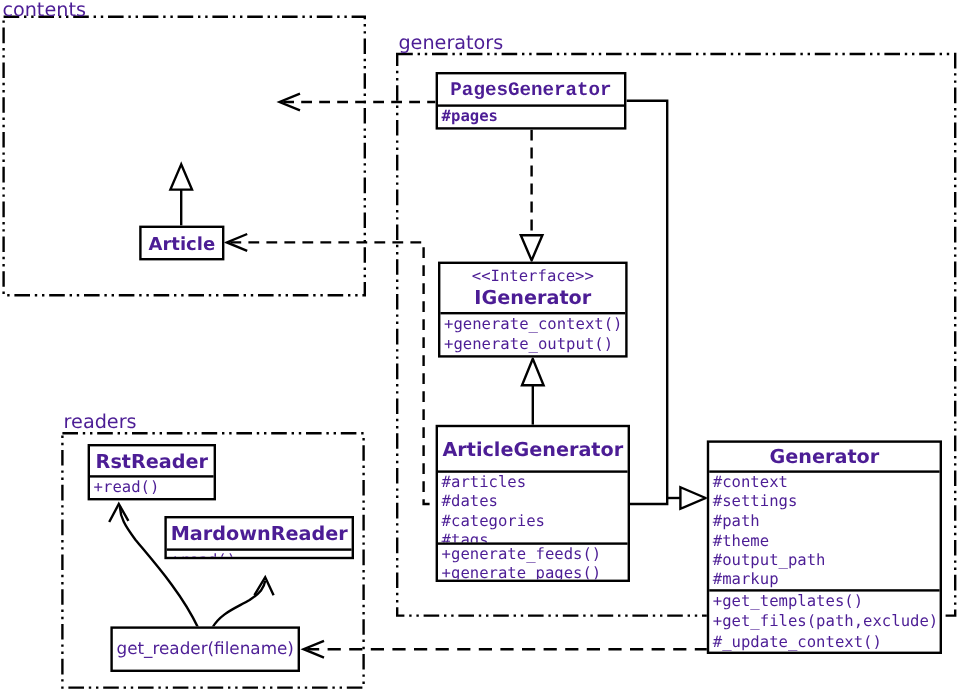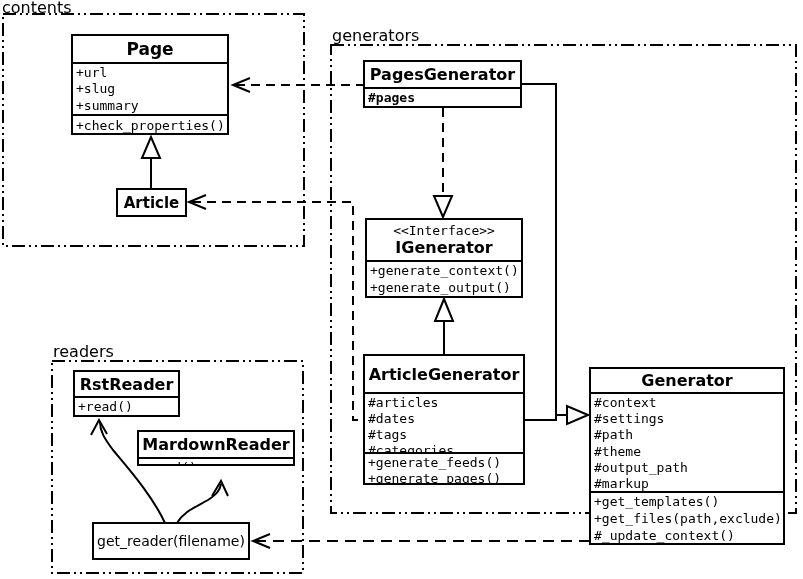--- a/index.html
+++ b/index.html
@@ -1,17 +1,17 @@
 <!DOCTYPE html>
 <html><head>
 <meta charset="utf-8">
 <style>
   html,body{margin:0;padding:0;background:#fff;}
   .stage{position:relative;width:803px;height:579px;background:#fff;overflow:hidden;
-         font-family:"DejaVu Sans",sans-serif;color:#000000;}
+         font-family:"DejaVu Sans",sans-serif;color:#4c1d95;}
   .lines{position:absolute;left:0;top:0;}
   .pkg-label{position:absolute;font-size:16px;line-height:16px;white-space:nowrap;}
   .uml-class{position:absolute;border:2px solid #000;background:#fff;box-sizing:border-box;
              display:flex;flex-direction:column;}
   .cls-title{font-weight:bold;font-size:16px;display:flex;align-items:center;justify-content:center;
              flex:0 0 auto;white-space:nowrap;overflow:hidden;}
   .sec{border-top:2px solid #000;padding:1px 2px 0 3px;overflow:hidden;flex:1 1 auto;}
   .member{font-family:"DejaVu Sans Mono",monospace;font-size:13px;white-space:pre;}
   .stereo{font-family:"DejaVu Sans Mono",monospace;font-size:13px;text-align:center;line-height:15px;}
   .hdr{display:flex;flex-direction:column;justify-content:center;flex:0 0 auto;}
@@ -74,38 +74,27 @@
         <path d="M177,523 C184,511 196,507 208,500 C217,494 220,490 221,484"></path>
         <polyline points="212,496 221,481 228,496"></polyline>
       </g>
     </g>
   </svg>
 
   <div class="pkg-label" style="left:2px;top:0px;">contents</div>
   <div class="pkg-label" style="left:332px;top:28px;">generators</div>
   <div class="pkg-label" style="left:53px;top:344px;">readers</div>
 
-  <div class="uml-class" style="left:71px;top:34px;width:158px;height:101px;">
-    <div class="cls-title" style="height:26px;font-size:17px;">Page</div>
-    <div class="sec" style="height:51px;line-height:16.3px;">
-      <div class="member">+url</div>
-      <div class="member">+slug</div>
-      <div class="member">+summary</div>
-    </div>
-    <div class="sec" style="line-height:17px;">
-      <div class="member">+check_properties()</div>
-    </div>
-  </div>
 
   <div class="uml-class" style="left:116px;top:188px;width:71px;height:29px;">
     <div class="cls-title" style="height:25px;font-size:15px;">Article</div>
   </div>
 
   <div class="uml-class" style="left:363px;top:60px;width:159px;height:48px;">
-    <div class="cls-title" style="height:25px;">PagesGenerator</div>
+    <div class="cls-title" style="height:25px;font-family:Liberation Mono, monospace;">PagesGenerator</div>
     <div class="sec" style="line-height:16px;font-weight:bold;">
       <div class="member">#pages</div>
     </div>
   </div>
 
   <div class="uml-class" style="left:365px;top:218px;width:158px;height:80px;">
     <div class="hdr" style="height:40px;border-radius:16px;">
       <div class="stereo">&lt;&lt;Interface&gt;&gt;</div>
       <div class="cls-title" style="height:20px;">IGenerator</div>
     </div>
@@ -113,22 +102,22 @@
       <div class="member">+generate_context()</div>
       <div class="member">+generate_output()</div>
     </div>
   </div>
 
   <div class="uml-class" style="left:363px;top:354px;width:162px;height:131px;">
     <div class="cls-title" style="height:36px;">ArticleGenerator</div>
     <div class="sec" style="height:66px;line-height:16px;">
       <div class="member">#articles</div>
       <div class="member">#dates</div>
+      <div class="member">#categories</div>
       <div class="member">#tags</div>
-      <div class="member">#categories</div>
     </div>
     <div class="sec" style="line-height:16.5px;">
       <div class="member">+generate_feeds()</div>
       <div class="member">+generate_pages()</div>
     </div>
   </div>
 
   <div class="uml-class" style="left:589px;top:323px;width:196px;height:178px;margin-top:44px;">
     <div class="cls-title" style="height:23px;">Generator</div>
     <div class="sec" style="height:99px;line-height:16.2px;">

